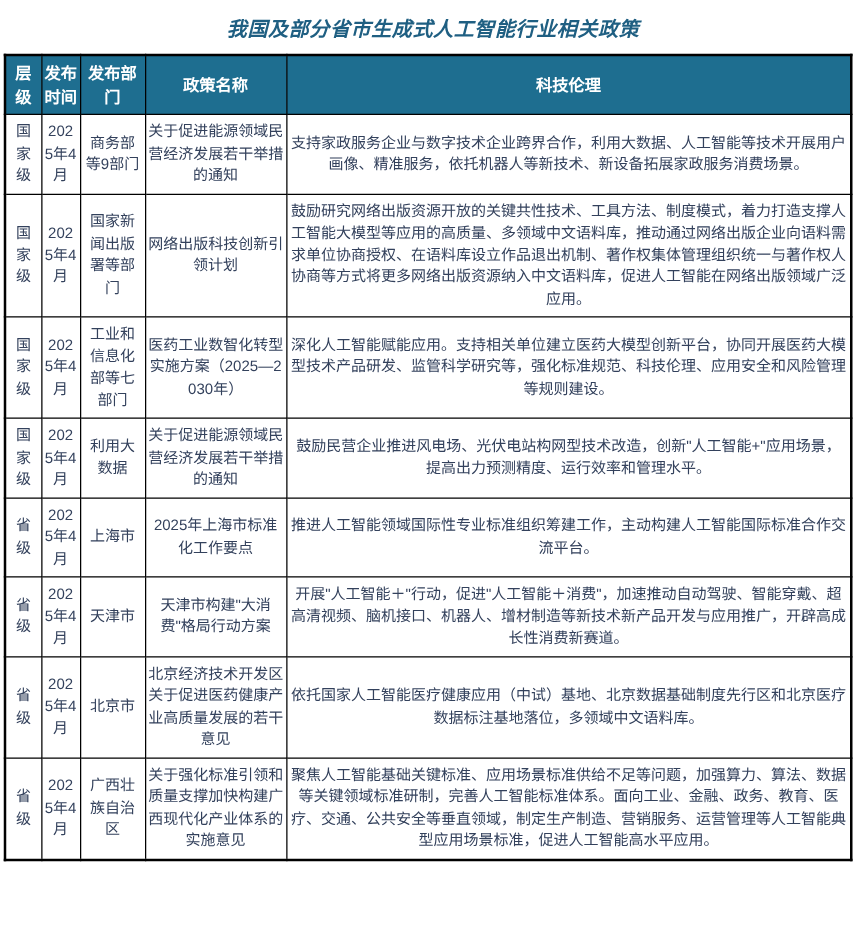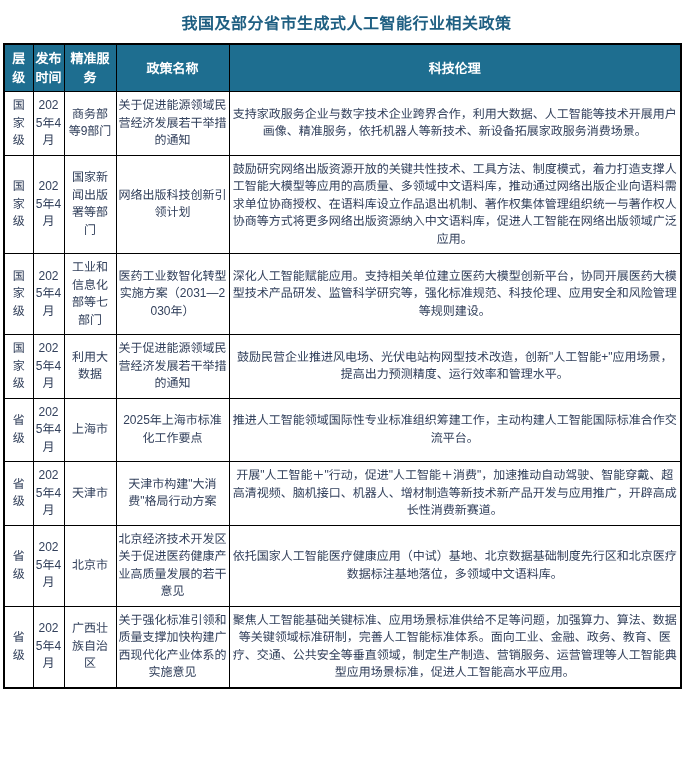--- a/index.html
+++ b/index.html
@@ -22,20 +22,21 @@
     padding: 6px 0 6px 0;
     background: var(--page-bg);
   }
   .page-title {
     margin: 4px 0 9px 0;
     text-align: center;
     font-size: 16px;
     font-weight: bold;
     color: var(--title);
     letter-spacing: 0.5px;
+    font-style: italic;
   }
   table.policy-table {
     border-collapse: collapse;
     table-layout: fixed;
     margin-left: 3px;
     border: 2px solid var(--border);
     padding-left: 20px;
   }
   .policy-table th {
     background: var(--header-bg);
@@ -73,21 +74,21 @@
       <col style="width:29px">
       <col style="width:31px">
       <col style="width:52px">
       <col style="width:113px">
       <col style="width:452px">
     </colgroup>
     <thead>
       <tr>
         <th>层级</th>
         <th>发布时间</th>
-        <th>精准服务</th>
+        <th>发布部门</th>
         <th>政策名称</th>
         <th>科技伦理</th>
       </tr>
     </thead>
     <tbody>
         <tr>
           <td>国家级</td>
           <td>2025年4月</td>
           <td>商务部等9部门</td>
           <td>关于促进能源领域民营经济发展若干举措的通知</td>
@@ -97,21 +98,21 @@
           <td>国家级</td>
           <td>2025年4月</td>
           <td>国家新闻出版署等部门</td>
           <td>网络出版科技创新引领计划</td>
           <td class="content-cell">鼓励研究网络出版资源开放的关键共性技术、工具方法、制度模式，着力打造支撑人工智能大模型等应用的高质量、多领域中文语料库，推动通过网络出版企业向语料需求单位协商授权、在语料库设立作品退出机制、著作权集体管理组织统一与著作权人协商等方式将更多网络出版资源纳入中文语料库，促进人工智能在网络出版领域广泛应用。</td>
         </tr>
         <tr>
           <td>国家级</td>
           <td>2025年4月</td>
           <td>工业和信息化部等七部门</td>
-          <td>医药工业数智化转型实施方案（2031—2030年）</td>
+          <td>医药工业数智化转型实施方案（2025—2030年）</td>
           <td class="content-cell">深化人工智能赋能应用。支持相关单位建立医药大模型创新平台，协同开展医药大模型技术产品研发、监管科学研究等，强化标准规范、科技伦理、应用安全和风险管理等规则建设。</td>
         </tr>
         <tr>
           <td>国家级</td>
           <td>2025年4月</td>
           <td>利用大数据</td>
           <td>关于促进能源领域民营经济发展若干举措的通知</td>
           <td class="content-cell">鼓励民营企业推进风电场、光伏电站构网型技术改造，创新"人工智能+"应用场景，提高出力预测精度、运行效率和管理水平。</td>
         </tr>
         <tr>

